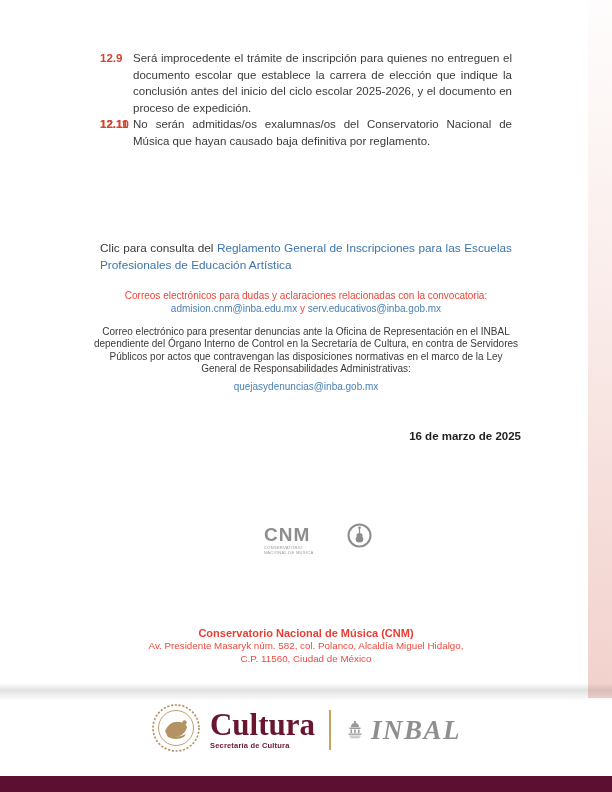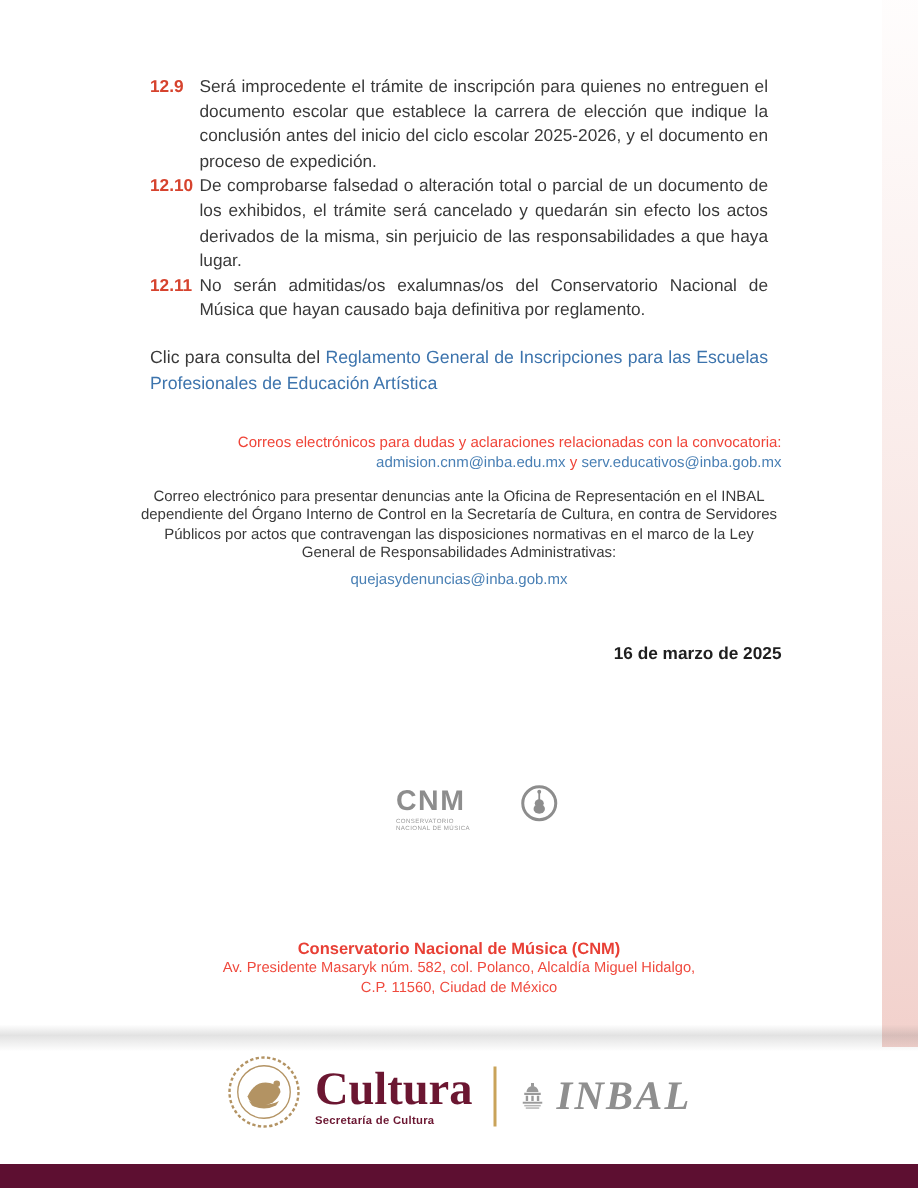--- a/index.html
+++ b/index.html
@@ -23,25 +23,25 @@
     position:absolute;left:0;bottom:0;width:612px;height:16px;
     background:#5d0f31;
   }
 
   
   .list{position:absolute;left:100px;top:50px;width:412px;font-size:11.5px;line-height:16.6px;}
   .list-item{position:relative;padding-left:33px;text-align:justify;color:#3a3a3a;}
   .list-item .num{position:absolute;left:0;top:0;font-weight:bold;color:#d6432e;}
 
   
-  .consult{position:absolute;left:100px;top:218px;width:412px;font-size:11.8px;line-height:17px;text-align:justify;}
+  .consult{position:absolute;left:100px;top:228px;width:412px;font-size:11.8px;line-height:17px;text-align:justify;}
   .consult .link{color:#3d74ad;cursor:pointer;}
 
   
-  .contact{position:absolute;left:91px;top:290px;width:430px;text-align:right;font-size:10px;line-height:12.6px;}
+  .contact{position:absolute;left:91px;top:290px;width:430px;text-align:center;font-size:10px;line-height:12.6px;}
   .contact .heading{color:#ef4438;}
   .email{color:#4a80b5;cursor:pointer;}
   .contact .sep{color:#ef4438;}
 
   .complaints{position:absolute;left:91px;top:326px;width:430px;text-align:center;font-size:10px;line-height:12.4px;color:#3a3a3a;}
   .complaints .email{display:block;margin-top:5px;}
 
   .date-line{position:absolute;left:91px;top:410px;width:430px;text-align:right;font-size:11.5px;font-weight:bold;color:#1f1f1f;margin-top:20px;}
 
   
@@ -75,21 +75,20 @@
 
   <div class="pink-strip"></div>
 
   <section class="list">
     <div class="list-item">
       <span class="num">12.9</span>
       <span>Será improcedente el trámite de inscripción para quienes no entreguen el documento escolar que establece la carrera de elección que indique la conclusión antes del inicio del ciclo escolar 2025-2026, y el documento en proceso de expedición.</span>
     </div>
     <div class="list-item">
       <span class="num">12.10</span>
-      <span>De comprobarse falsedad o alteración total o parcial de un documento de los exhibidos, el trámite será cancelado y quedarán sin efecto los actos derivados de la misma, sin perjuicio de las responsabilidades a que haya lugar.</span>
     </div>
     <div class="list-item">
       <span class="num">12.11</span>
       <span>No serán admitidas/os exalumnas/os del Conservatorio Nacional de Música que hayan causado baja definitiva por reglamento.</span>
     </div>
   </section>
 
   <p class="consult"><span>Clic para consulta del </span><span class="link">Reglamento General de Inscripciones para las Escuelas Profesionales de Educación Artística</span></p>
 
   <div class="contact">

